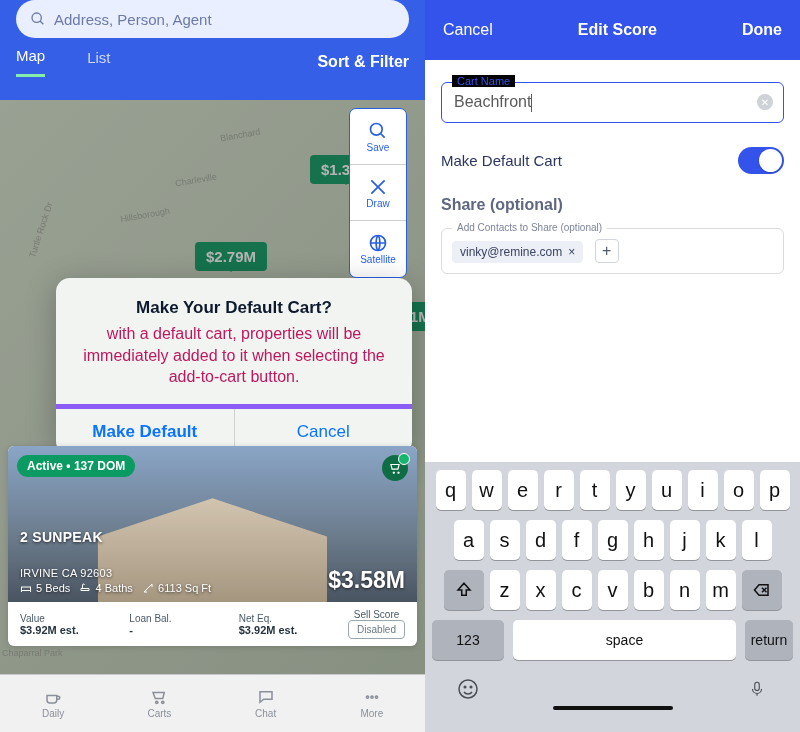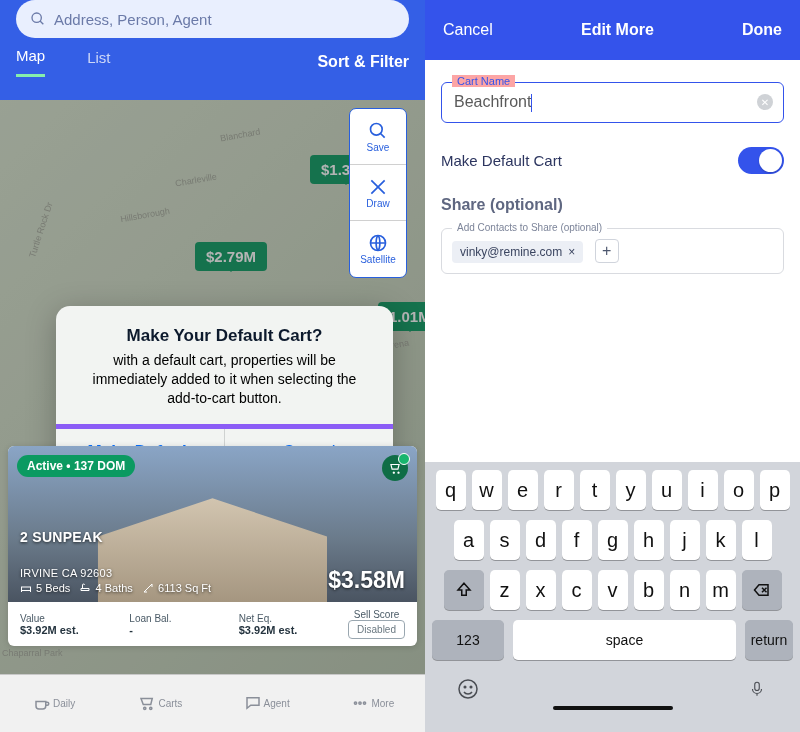--- a/index.html
+++ b/index.html
@@ -18,24 +18,24 @@
 .tab{margin-right:42px;padding-bottom:10px;cursor:pointer;}
 .tab.active{border-bottom:3px solid #86efac;color:#fff;font-weight:500;}
 .sortfilter{margin-left:auto;color:#fff;font-weight:600;font-size:16px;}
 .mapcontrols{position:absolute;right:18px;top:108px;width:58px;background:#fff;border:1.5px solid #285fdd;border-radius:7px;}
 .mc-item{height:56px;display:flex;flex-direction:column;align-items:center;justify-content:center;font-size:10px;color:#285fdd;border-bottom:1px solid #d0d0d0;cursor:pointer;}
 .mc-item:last-child{border-bottom:none;}
 .mc-ico{width:20px;height:20px;margin-bottom:1px;display:flex;align-items:center;justify-content:center;}
 .mc-ico svg{width:20px;height:20px;stroke:#285fdd;fill:none;stroke-width:2;}
 .price-pin{position:absolute;background:#0b9a61;color:#fff;font-weight:700;font-size:15px;padding:6px 11px;border-radius:4px;}
 .price-pin::after{content:"";position:absolute;left:50%;bottom:-6px;margin-left:-5px;border:5px solid transparent;border-top-color:#0b9a61;}
-.dialog{position:absolute;left:56px;right:32px;top:278px;background:#f2f4f2;border-radius:14px;box-shadow:0 6px 30px rgba(0,0,0,.25);overflow:hidden;margin-top:28px;}
+.dialog{position:absolute;left:56px;right:13px;top:278px;background:#f2f4f2;border-radius:14px;box-shadow:0 6px 30px rgba(0,0,0,.25);overflow:hidden;}
 .dlg-body{padding:20px 22px 16px;text-align:center;}
 .dlg-title{font-size:17px;font-weight:700;color:#0d1a2d;margin-bottom:5px;}
-.dlg-text{font-size:14px;color:#000000;line-height:1.35;}
+.dlg-text{font-size:16px;color:#be185d;line-height:1.35;}
 .dlg-buttons{display:flex;border-top:5px solid #8b5cf6;}
 .dlg-btn{flex:1;text-align:center;padding:13px 0;font-size:17px;color:#0a73ff;cursor:pointer;}
 .dlg-btn:first-child{border-right:1px solid #cfd2d1;font-weight:600;}
 .card{position:absolute;left:8px;right:8px;top:446px;height:200px;background:#fff;border-radius:6px;overflow:hidden;box-shadow:0 1px 6px rgba(0,0,0,.15);}
 .card-img{height:156px;background:linear-gradient(180deg,#8aa5c6 0%,#6a7a8a 60%,#4a5461 100%);position:relative;}
 .house{position:absolute;left:10%;bottom:0;width:80%;height:70%;background:linear-gradient(#d4c7b2,#a59680);clip-path:polygon(15% 40%,50% 5%,85% 40%,85% 100%,15% 100%);}
 .badge-green{position:absolute;left:9px;top:9px;background:#0b9a61;color:#fff;font-size:12px;font-weight:600;padding:4px 10px;border-radius:12px;}
 .cart-ico{position:absolute;right:9px;top:9px;width:26px;height:26px;border-radius:50%;background:#0f6d46;display:flex;align-items:center;justify-content:center;}
 .cart-ico svg{width:14px;height:14px;stroke:#fff;fill:none;stroke-width:2;}
 .check-dot{position:absolute;right:-2px;top:-2px;width:12px;height:12px;border-radius:50%;background:#18b56e;border:1.5px solid #fff;}
@@ -44,34 +44,34 @@
 .addr2{font-size:11px;letter-spacing:.3px;margin-top:22px;}
 .feat{font-size:11px;margin-top:3px;}
 .feat-ico{display:inline-block;vertical-align:-2px;margin-right:1px;width:12px;height:12px;}
 .bigprice{font-size:23px;font-weight:700;}
 .card-stats{height:44px;display:flex;align-items:center;padding:0 12px;font-size:11px;color:#25343f;}
 .stat{flex:1;}
 .stat .lab{color:#4a5a66;font-size:10px;}
 .stat .val{font-weight:600;}
 .sellscore{border:1px solid #9aa7b0;border-radius:4px;padding:3px 8px;font-size:10px;color:#6a7880;}
 .bottom-nav{position:absolute;left:0;right:0;bottom:0;height:58px;background:#f1f1f1;border-top:.5px solid #c8c8c8;display:flex;}
-.nav-item{flex:1;display:flex;flex-direction:row;align-items:center;justify-content:center;font-size:10px;color:#8a8f99;cursor:pointer;}
+.nav-item{flex:1;display:flex;flex-direction:column;align-items:center;justify-content:center;font-size:10px;color:#8a8f99;cursor:pointer;}
 .nav-item.active{color:#0a62e6;}
 .nav-ico{width:22px;height:18px;margin-bottom:2px;display:flex;align-items:center;justify-content:center;}
 .nav-ico svg{width:22px;height:18px;stroke:#8a8f99;fill:none;stroke-width:2;}
 .nav-item.active svg{stroke:#0a62e6;}
 
 
 .r-header{height:60px;background:#3453eb;display:flex;align-items:center;justify-content:space-between;padding:0 18px;color:#fff;font-size:16px;}
 .r-title{font-weight:600;}
 .r-cancel,.r-done{cursor:pointer;}
 .r-done{font-weight:600;}
 .r-content{padding:22px 16px;}
 .fieldset{border:1.5px solid #3453eb;border-radius:6px;padding:10px 12px;position:relative;}
-.legend{position:absolute;top:-8px;left:10px;background:#fca5a5;padding:0 5px;font-size:11px;color:#3453eb;}
+.legend{position:absolute;top:-8px;left:10px;background:#000000;padding:0 5px;font-size:11px;color:#3453eb;}
 .text-input{border:none;outline:none;font-size:16px;color:#5a5a5a;width:90%;}
 .clear-x{position:absolute;right:10px;top:50%;transform:translateY(-50%);width:16px;height:16px;border-radius:50%;background:#cfd2d6;display:flex;align-items:center;justify-content:center;font-size:10px;color:#fff;cursor:pointer;}
 .cursor{display:inline-block;width:1px;height:18px;background:#3453eb;vertical-align:middle;}
 .default-row{display:flex;align-items:center;justify-content:space-between;margin-top:24px;font-size:15px;color:#2c355f;}
 .toggle{width:46px;height:27px;background:#3453eb;border-radius:14px;position:relative;cursor:pointer;}
 .toggle::after{content:"";position:absolute;right:2px;top:2px;width:23px;height:23px;background:#fff;border-radius:50%;box-shadow:0 1px 2px rgba(0,0,0,.2);}
 .share-h{margin-top:22px;font-size:16px;font-weight:700;color:#5f6781;}
 .contacts-box{margin-top:14px;border:1px solid #d9dbe0;border-radius:6px;padding:10px 10px;position:relative;}
 .contacts-legend{position:absolute;top:-7px;left:10px;background:#fff;padding:0 5px;font-size:10px;color:#7c8499;}
 .chip{display:inline-flex;align-items:center;background:#eceff5;border-radius:4px;padding:4px 8px;font-size:12px;color:#3b4560;}
@@ -237,39 +237,39 @@
           </svg>
         </div>
         <span>Carts</span>
       </div>
     <div class="nav-item">
         <div class="nav-ico">
           <svg viewBox="0 0 24 24">
             <path d="M4 5h16v10H9l-5 4z"></path>
           </svg>
         </div>
-        <span>Agent</span>
+        <span>Chat</span>
       </div>
     <div class="nav-item">
         <div class="nav-ico">
           <svg viewBox="0 0 24 24">
             <circle cx="6" cy="12" r="1.5"></circle>
             <circle cx="12" cy="12" r="1.5"></circle>
             <circle cx="18" cy="12" r="1.5"></circle>
           </svg>
         </div>
         <span>More</span>
       </div>
   </div>
 </div>
 
 <div class="phone phone-right">
   <div class="r-header">
     <div class="r-cancel">Cancel</div>
-    <div class="r-title">Edit More</div>
+    <div class="r-title">Edit Score</div>
     <div class="r-done">Done</div>
   </div>
   <div class="r-content">
     <div class="fieldset">
       <div class="legend">Cart Name</div>
       <span class="text-input">Beachfront</span><span class="cursor"></span>
       <div class="clear-x">✕</div>
     </div>
     <div class="default-row">
       <span>Make Default Cart</span>

